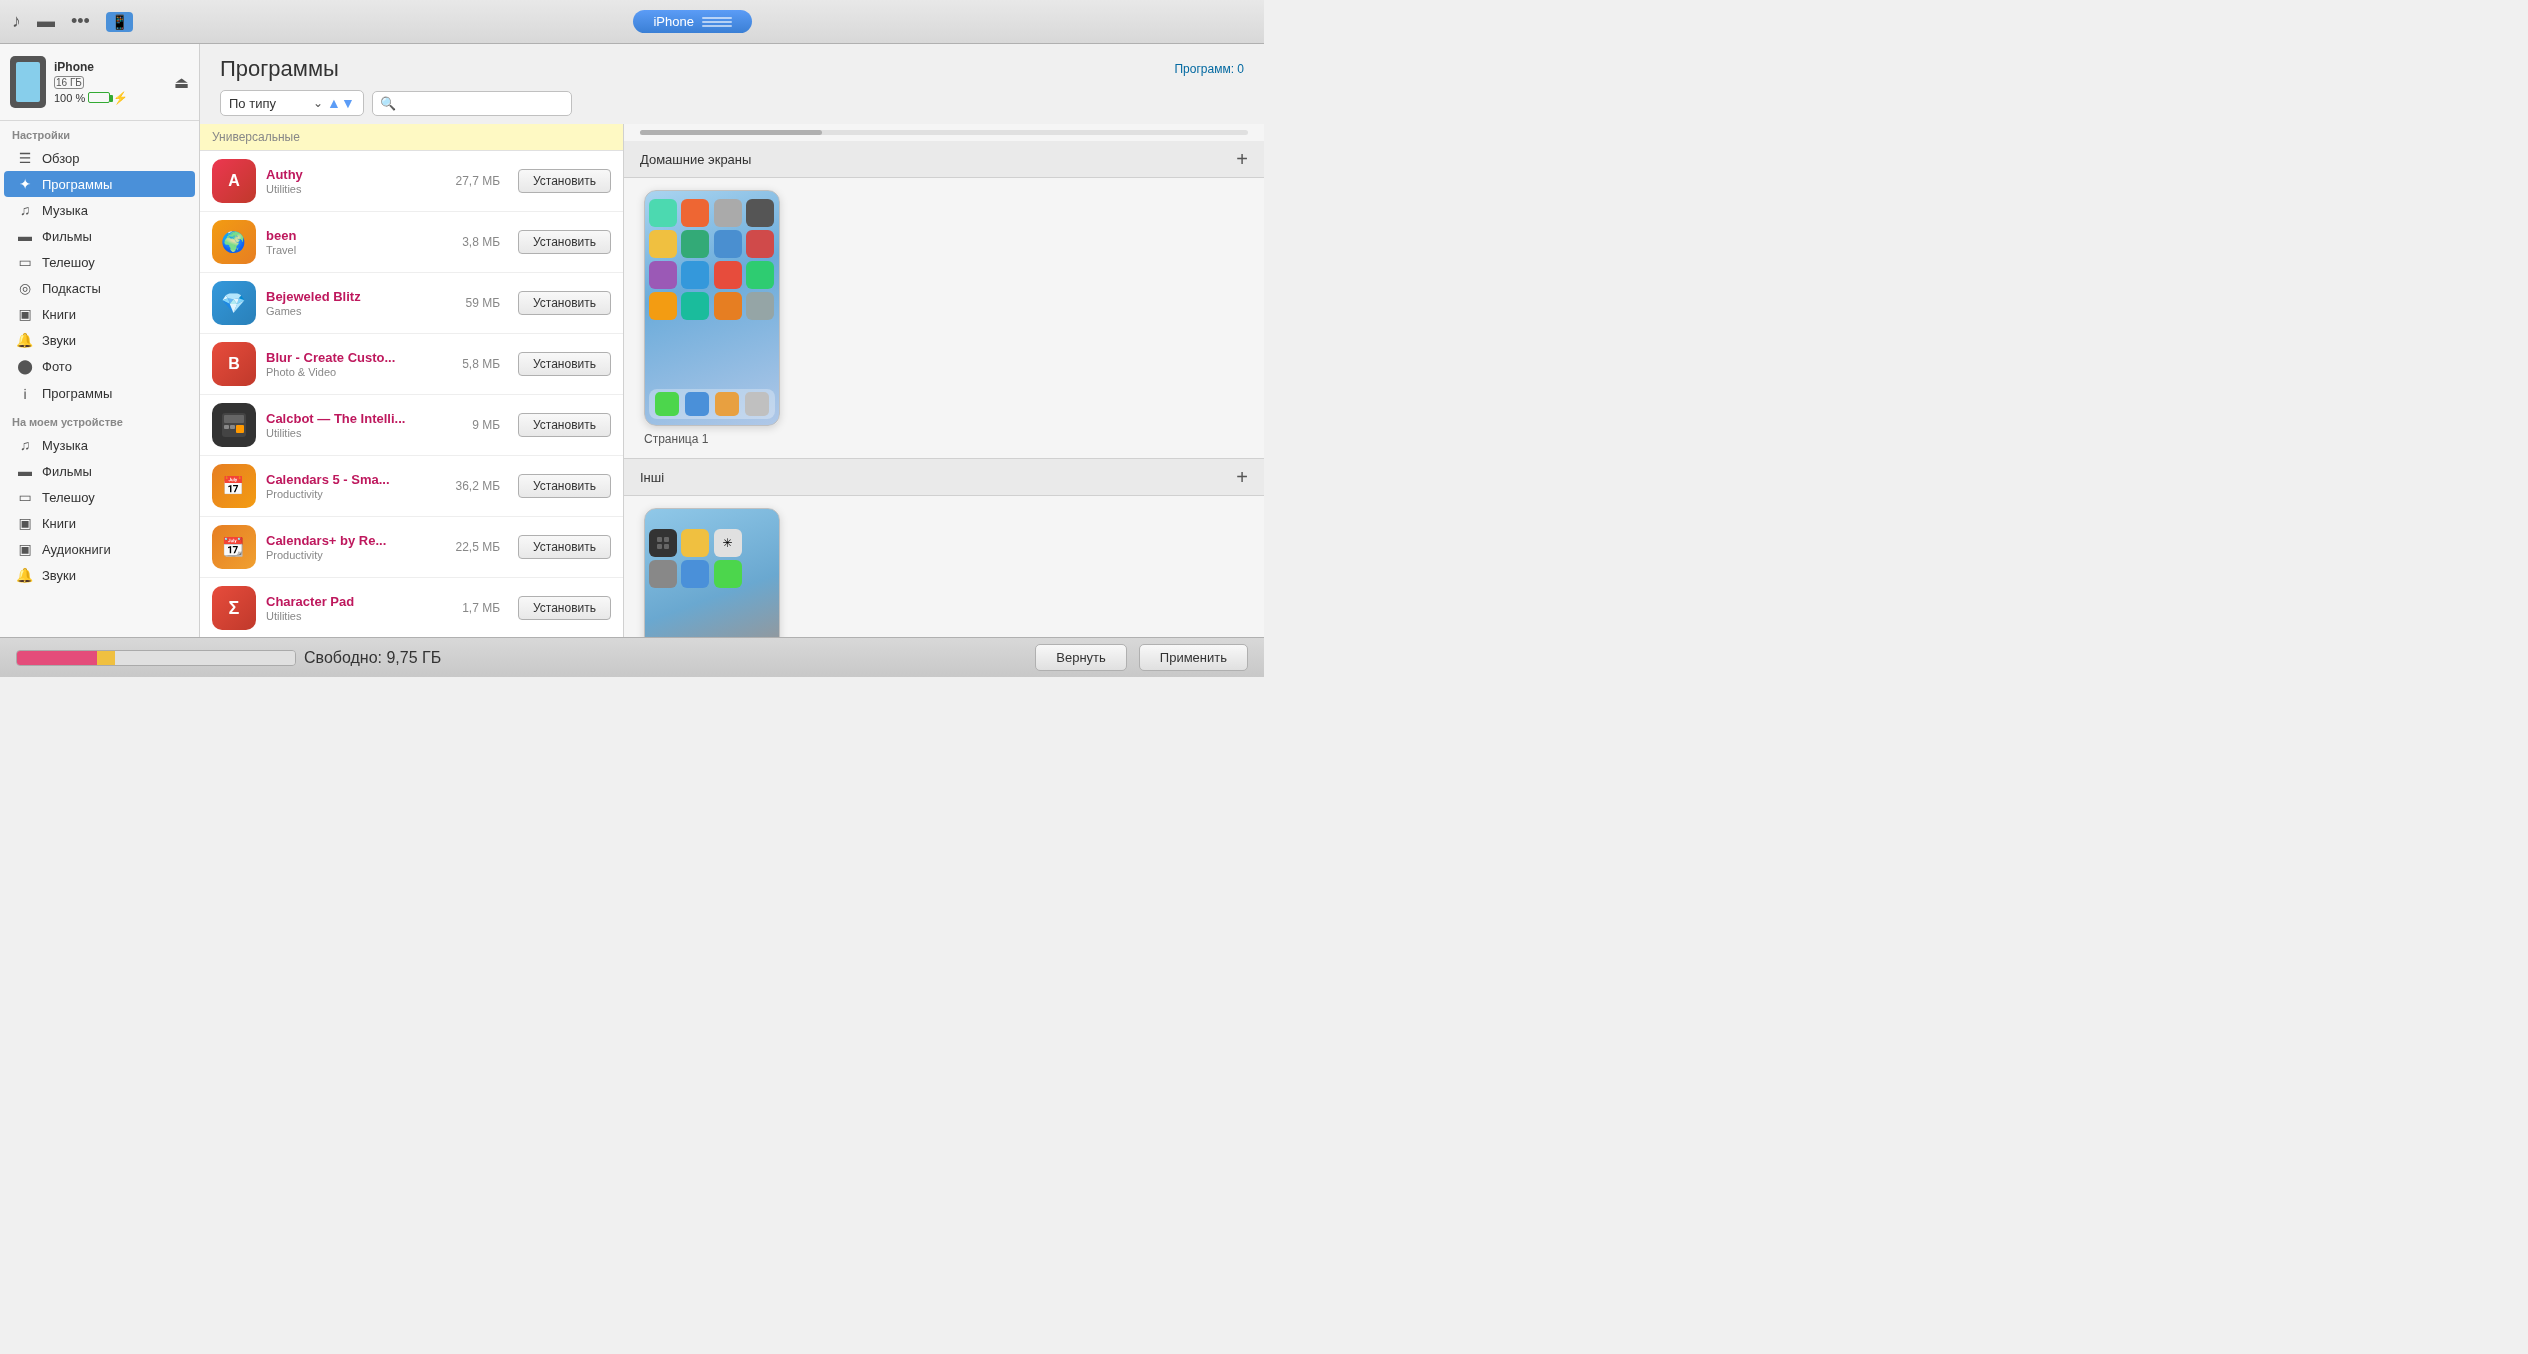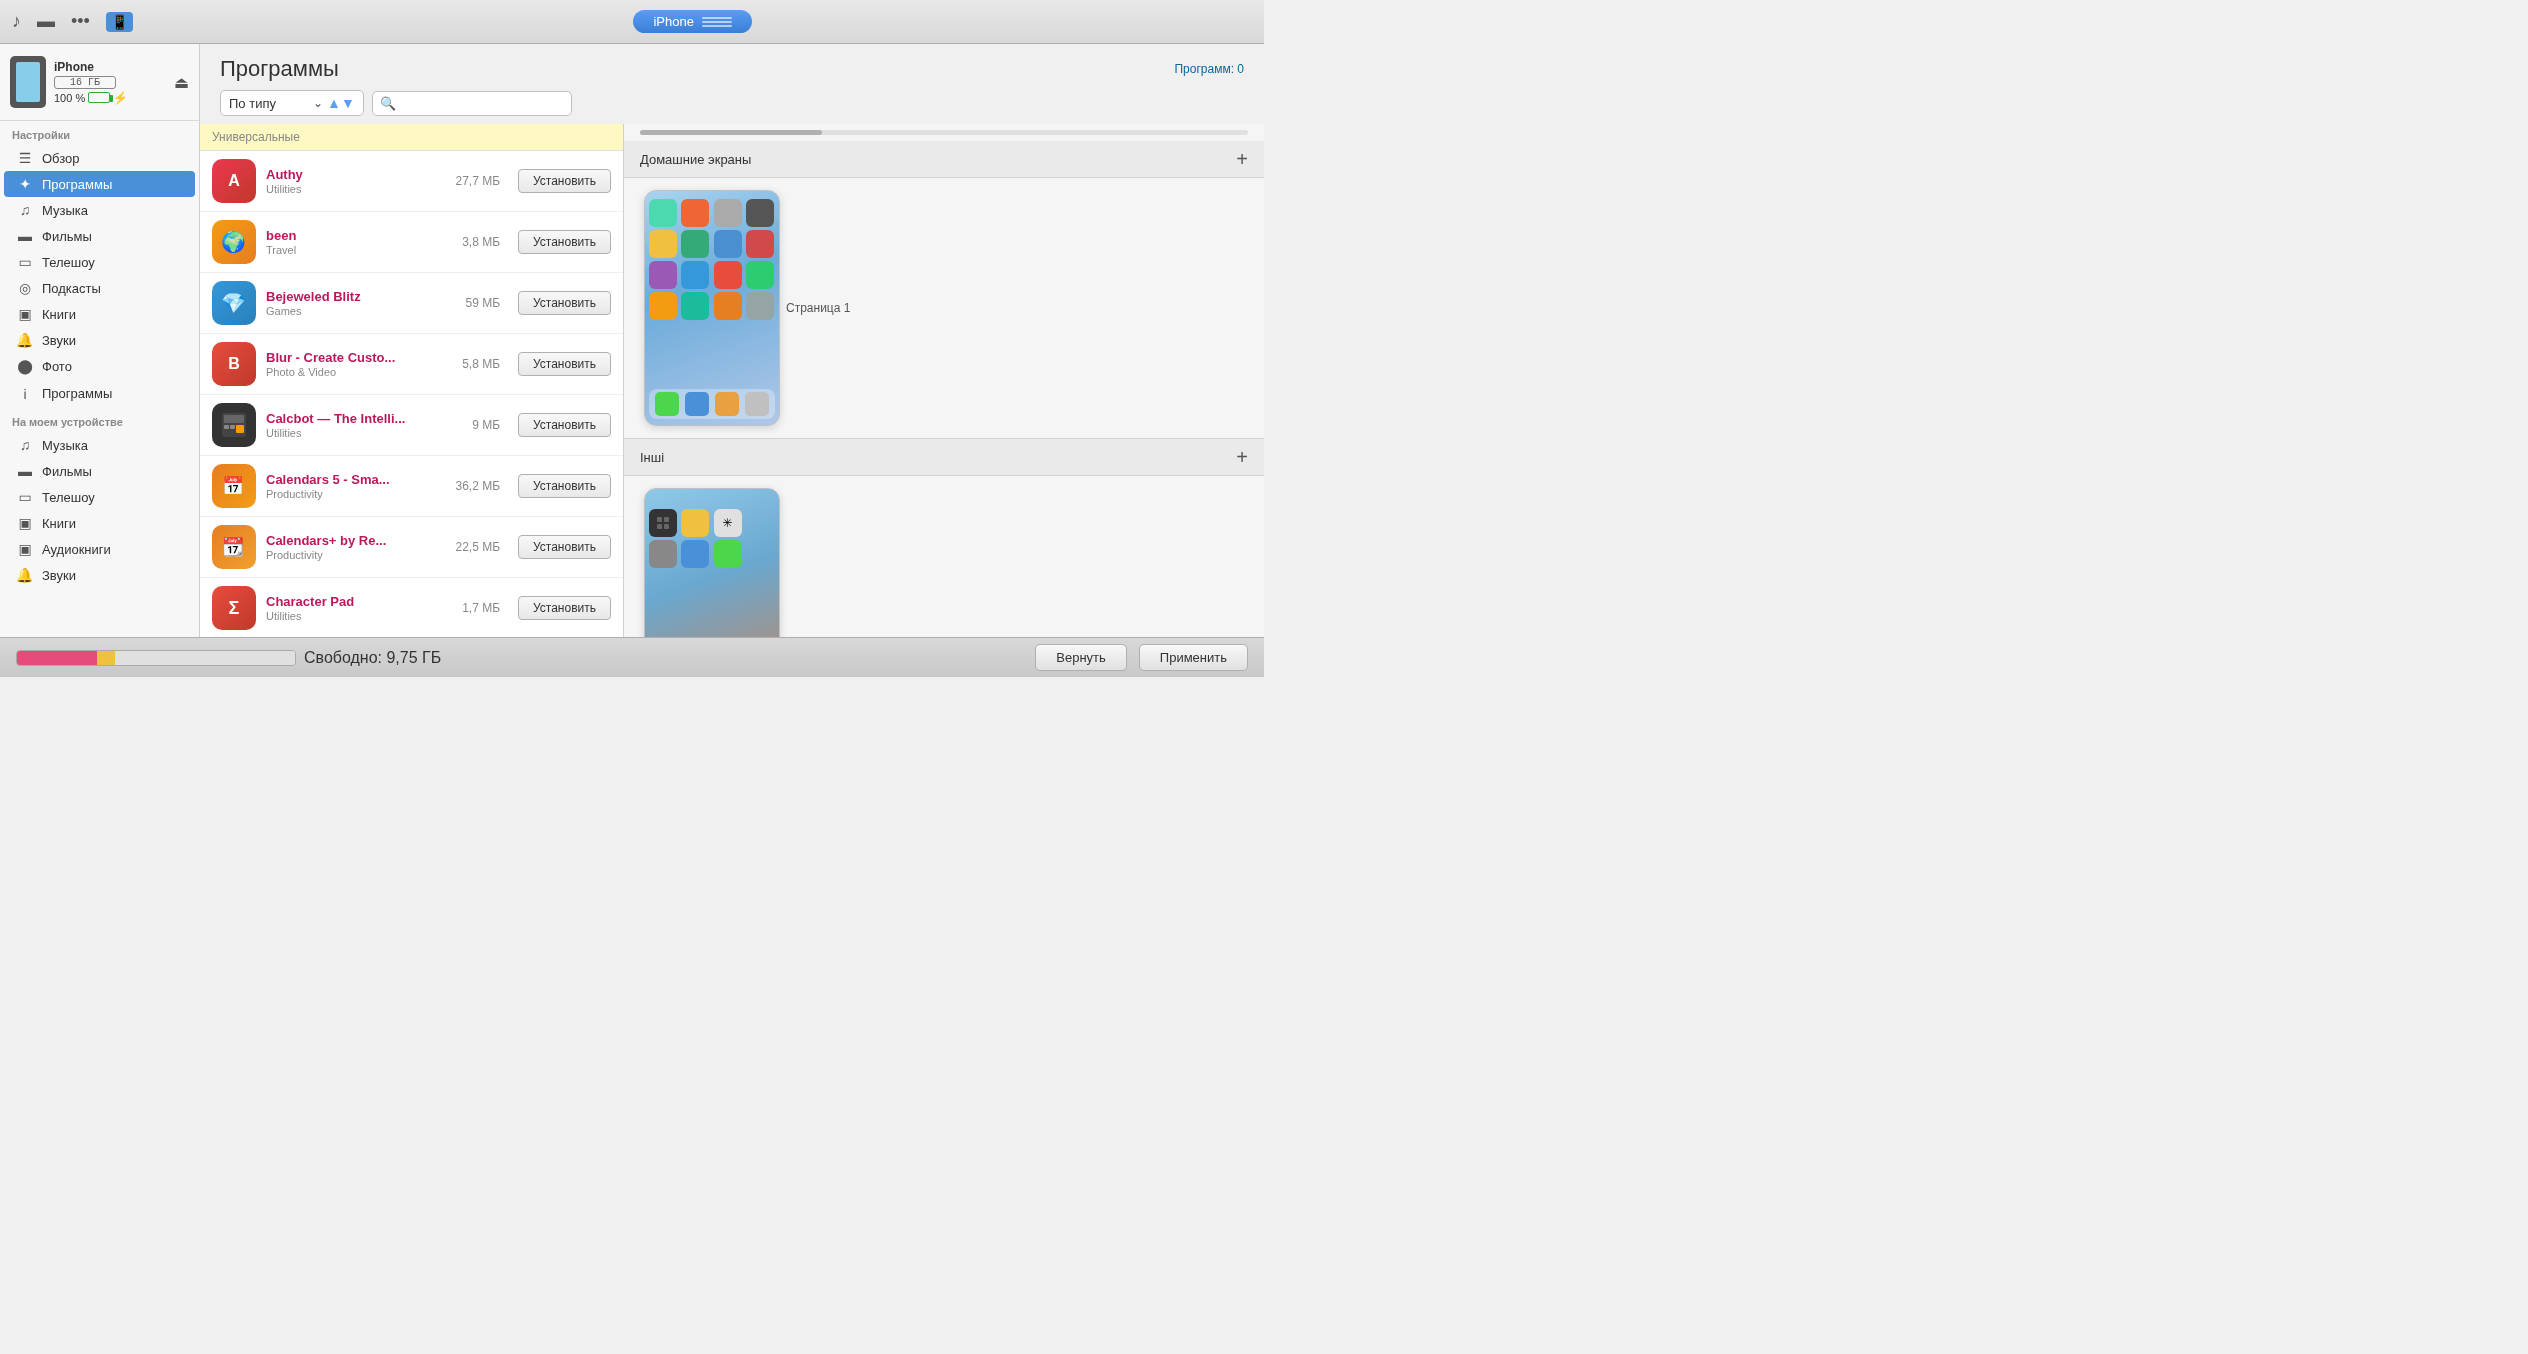--- a/index.html
+++ b/index.html
@@ -51,21 +51,21 @@
       border-bottom: 1px solid #d8d8d8;
       display: flex;
       align-items: center;
       gap: 8px;
     }
     .device-icon { width: 36px; height: 52px; background: #555; border-radius: 5px; position: relative; flex-shrink: 0; display: flex; align-items: center; justify-content: center; }
     .device-icon::before { content: ''; width: 24px; height: 40px; background: #87CEEB; border-radius: 2px; }
     .device-details { font-size: 11px; color: #333; }
     .device-name { font-size: 12px; font-weight: 600; color: #333; }
     .device-storage { display: flex; align-items: center; gap: 4px; margin-top: 2px; }
-    .storage-badge { border: 1px solid #888; border-radius: 3px; padding: 0 15px; font-size: 10px; color: #555; font-family: Liberation Mono, monospace; }
+    .storage-badge { border: 1px solid #888; border-radius: 3px; padding: 0 1px; font-size: 10px; color: #555; }
     .battery-info { display: flex; align-items: center; gap: 3px; font-size: 11px; color: #333; margin-top: 2px; }
     .battery-icon { width: 22px; height: 11px; border: 1px solid #3a3; border-radius: 2px; position: relative; display: inline-block; }
     .battery-icon::before { content: ''; position: absolute; right: -4px; top: 2px; width: 3px; height: 7px; background: #3a3; border-radius: 0 1px 1px 0; }
     .battery-fill { height: 100%; width: 100%; background: #4cd64c; border-radius: 1px; }
     .eject-icon { margin-left: auto; font-size: 16px; color: #555; cursor: pointer; }
 
     .sidebar-section-header { padding: 8px 12px 4px; font-size: 11px; color: #888; font-weight: 600; text-transform: none; }
     .sidebar-item {
       padding: 5px 12px;
       font-size: 13px;
@@ -195,21 +195,21 @@
     }
     .panel-section-title { font-size: 13px; color: #333; font-weight: 500; text-align: right; }
     .panel-add-btn { font-size: 20px; color: #555; cursor: pointer; line-height: 1; }
 
     
     .scroll-indicator { padding: 6px 16px; }
     .scroll-track { background: #e0e0e0; border-radius: 3px; height: 5px; position: relative; }
     .scroll-thumb { width: 30%; height: 5px; background: #b0b0b0; border-radius: 3px; }
 
     .screens-row { display: flex; gap: 20px; padding: 12px 20px; }
-    .screen-item { display: flex; flex-direction: row; align-items: center; gap: 6px; }
+    .screen-item { display: flex; flex-direction: column; gap: 6px; }
     .screen-thumb {
       width: 136px;
       height: 236px;
       border-radius: 12px;
       overflow: hidden;
       border: 1px solid #c0c0c0;
       background: linear-gradient(135deg, #87CEEB 0%, #4a90d9 50%, #e8a84c 100%);
       position: relative;
       box-shadow: 0 2px 8px rgba(0,0,0,0.15);
       cursor: pointer;

